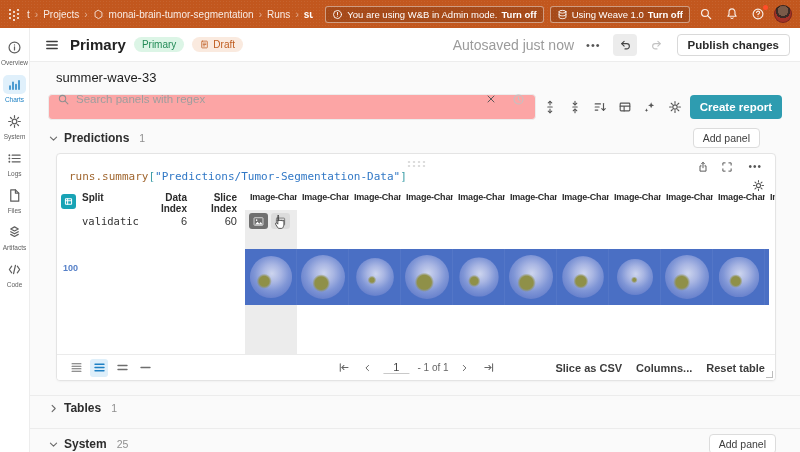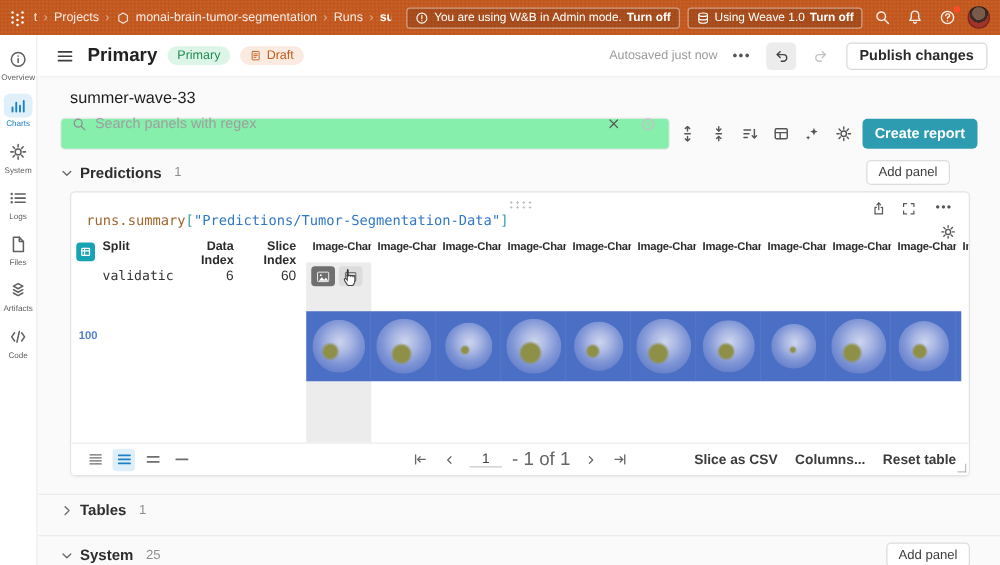--- a/index.html
+++ b/index.html
@@ -36,21 +36,21 @@
   .nav-spacer{flex:1;}
 
   
   .workbar{position:absolute; left:30px; top:28px; right:0; height:34px; background:#fff; border-bottom:1px solid #ededed;
     display:flex; align-items:center; padding:0 10px 0 12px; gap:8px;}
   .hamburger{color:#3d3d3d; width:20px; height:20px; display:grid; place-items:center; cursor:pointer;}
   .wb-title{font-size:15px; font-weight:700; color:#222;}
   .badge{border-radius:10px; padding:2px 8px; font-size:10px; display:flex; align-items:center; gap:4px;}
   .badge.green{background:var(--green-bg); color:var(--green-fg);}
   .badge.draft{background:var(--draft-bg); color:var(--draft-fg);}
-  .autosave{color:#9b9b9b; font-size:10px;margin-left:42px;}
+  .autosave{color:#9b9b9b; font-size:14px;margin-left:42px;}
   .menu-dots{color:#555; font-size:11px; letter-spacing:1px; cursor:pointer; padding:2px 4px;}
   .histbtn{width:24px; height:22px; border-radius:4px; display:grid; place-items:center; cursor:pointer;}
   .histbtn.undo{background:#ECECEC; color:#444;}
   .histbtn.redo{color:#c3c3c3;}
   .publish{background:#fff; border:1px solid #d9d9d9; border-radius:4px; padding:4px 10px; font-weight:700;
     font-size:11.5px; color:#2a2a2a; cursor:pointer;}
 
   
   .sidebar{position:absolute; left:0; top:28px; bottom:0; width:30px; background:#fff; border-right:1px solid #ededed;
     display:flex; flex-direction:column; align-items:center; padding-top:10px; gap:9px;}
@@ -59,21 +59,21 @@
   .side-item .iconwrap{padding:2px 4px; border-radius:5px; display:grid; place-items:center;}
   .side-item.active{color:var(--blue);}
   .side-item.active .iconwrap{background:#E0F0FB;}
   .side-item.active .lbl{color:var(--blue);}
 
   
   .main{position:absolute; left:30px; top:62px; right:0; bottom:0; overflow:hidden;}
   .run-title{margin:8px 0 0 26px; font-size:13px; color:#1c1c1c; font-weight:400;}
 
   .search-row{display:flex; align-items:center; margin:8px 18px 0; gap:4px; height:28px;}
-  .search-box{flex:1; display:flex; align-items:center; gap:6px; background:#86efac; border:1px solid #ececec;
+  .search-box{flex:1; display:flex; align-items:center; gap:6px; background:#fca5a5; border:1px solid #ececec;
     border-radius:4px; height:26px; padding:0 6px 16px 8px; color:#8f8f8f;}
   .search-box input{flex:1; border:none; outline:none; font-size:11.5px; color:#444; background:transparent;
     font-family:"Liberation Sans",sans-serif;}
   .search-box input::placeholder{color:#9e9e9e;}
   .icon-btn{width:21px; height:21px; display:grid; place-items:center; color:#565656; cursor:pointer; flex:none;}
   .icon-btn.dim{color:#c2c2c2;}
   .create-report{background:var(--teal); color:#fff; font-weight:700; font-size:11.5px; border:none;
     border-radius:4px; padding:6px 10px; cursor:pointer; flex:none;}
 
   .section-bar{display:flex; align-items:center; gap:5px; margin:6px 40px 0 18px; height:22px;}
@@ -124,21 +124,21 @@
 
   .tfoot{position:absolute; left:0; right:0; bottom:0; height:26px; border-top:1px solid #ebebeb; background:#fff;
     display:flex; align-items:center; padding:0 10px; font-size:11px; color:#4a4a4a;}
   .rowsize{display:flex; gap:5px; align-items:center;}
   .rs-btn{width:18px; height:18px; display:grid; place-items:center; color:#6e6e6e; cursor:pointer; border-radius:3px;}
   .rs-btn.active{background:#DEEFFA; color:var(--blue);}
   .pager{position:absolute; left:50%; transform:translateX(-50%); display:flex; align-items:center; gap:8px; color:#666;}
   .pg-btn{width:16px; height:16px; display:grid; place-items:center; cursor:pointer; color:#666;}
   .pager input{width:26px; border:none; border-bottom:1px solid #c9c9c9; background:transparent; text-align:center;
     font-size:11px; color:#444; outline:none; font-family:"Liberation Sans",sans-serif;}
-  .pg-info{font-size:15px; color:#666;}
+  .pg-info{font-size:10px; color:#666;}
   .foot-links{margin-left:auto; display:flex; gap:14px; font-size:11px; font-weight:700; color:#3c3c3c;}
   .foot-links span{cursor:pointer;}
   .resize-corner{position:absolute; right:2px; bottom:2px; width:7px; height:7px;
     border-right:1.5px solid #bdbdbd; border-bottom:1.5px solid #bdbdbd; cursor:nwse-resize;}
 
   .strip{border-top:1px solid #ececec; margin-top:14px; padding:5px 24px 5px 18px; display:flex; align-items:center; gap:5px;}
   .strip.system{margin-top:8px;}
 </style>
 </head>
 <body>

